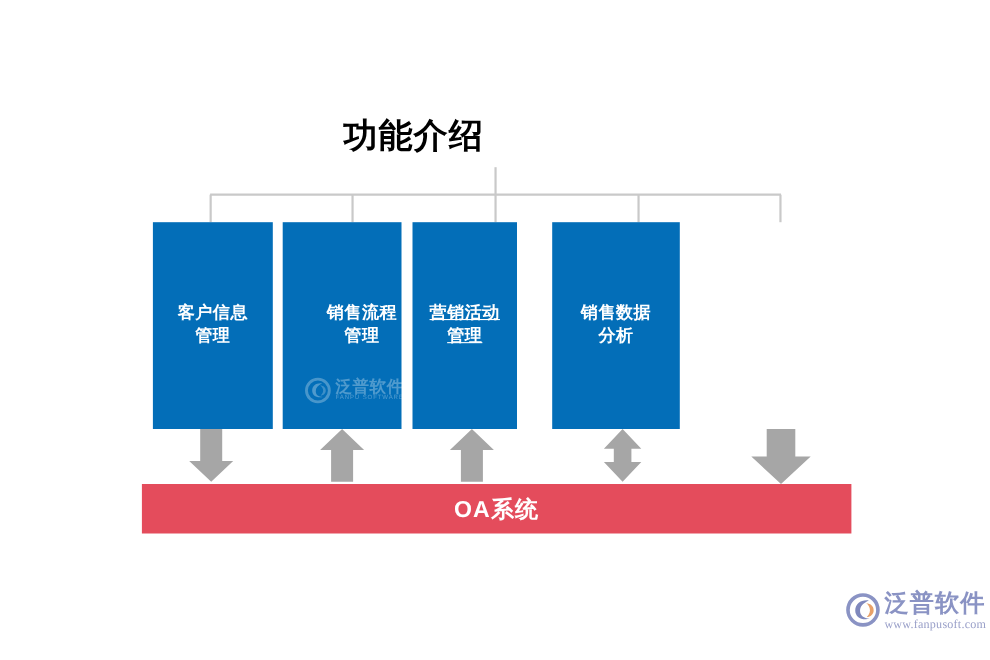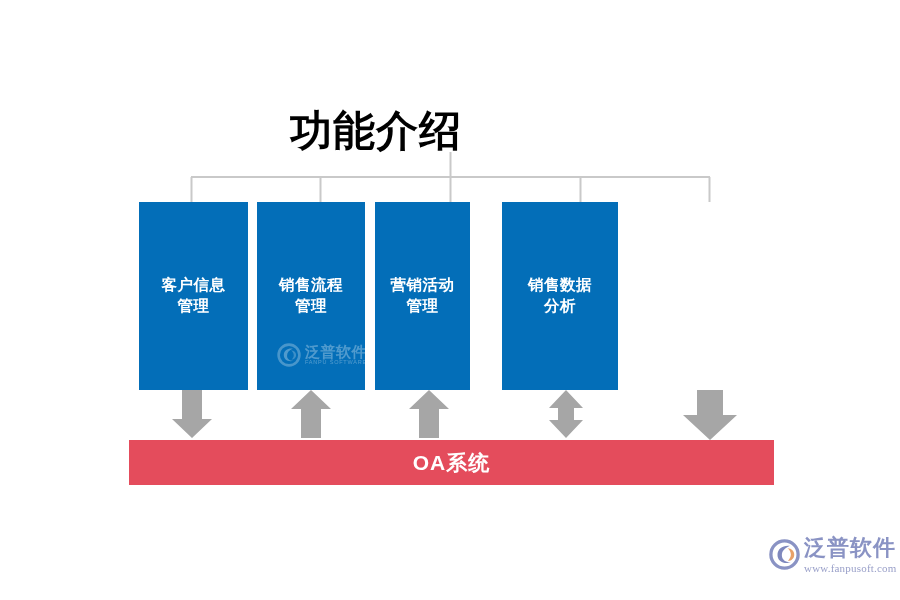--- a/index.html
+++ b/index.html
@@ -34,21 +34,21 @@
     color: #3f51a8;
     letter-spacing: 0.5px;
     white-space: nowrap;
   }
   .sub-title {
     position: absolute;
     left: 0;
     top: 103px;
     width: 752px;
     text-align: center;
-    font-size: 42px;
+    font-size: 31px;
     font-weight: bold;
     color: #000000;
     letter-spacing: 1px;
     white-space: nowrap;
   }
 
   
   .connector-layer {
     position: absolute;
     left: 0;
@@ -199,26 +199,26 @@
     <line x1="450.5" y1="177" x2="450.5" y2="202" stroke="#C9C9C9" stroke-width="2"></line>
     <line x1="580.5" y1="177" x2="580.5" y2="202" stroke="#C9C9C9" stroke-width="2"></line>
     <line x1="709.5" y1="177" x2="709.5" y2="202" stroke="#C9C9C9" stroke-width="2"></line>
   </svg>
 
   <div class="module-box" style="left:139px; top:202px; width:109px; height:188px;">
     <span class="box-label">客户信息
 管理</span>
   </div>
 
-  <div class="module-box" style="left:257px; top:202px; width:108px; height:188px;">
+  <div class="module-box" style="left:257px; top:202px; width:108px; height:188px;justify-content:flex-end;">
     <span class="box-label">销售流程
 管理</span>
   </div>
 
-  <div class="module-box" style="left:375px; top:202px; width:95px; height:188px;">
+  <div class="module-box" style="left:375px; top:202px; width:95px; height:188px;text-decoration:underline;">
     <span class="box-label">营销活动
 管理</span>
   </div>
 
   <div class="module-box" style="left:502px; top:202px; width:116px; height:188px;">
     <span class="box-label">销售数据
 分析</span>
   </div>
 
 

